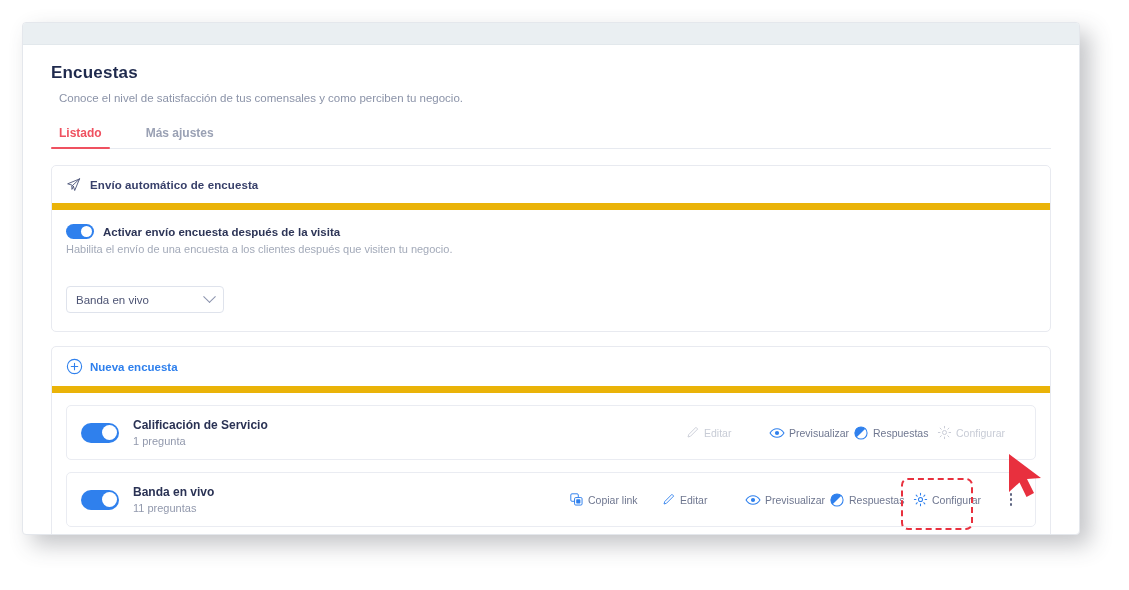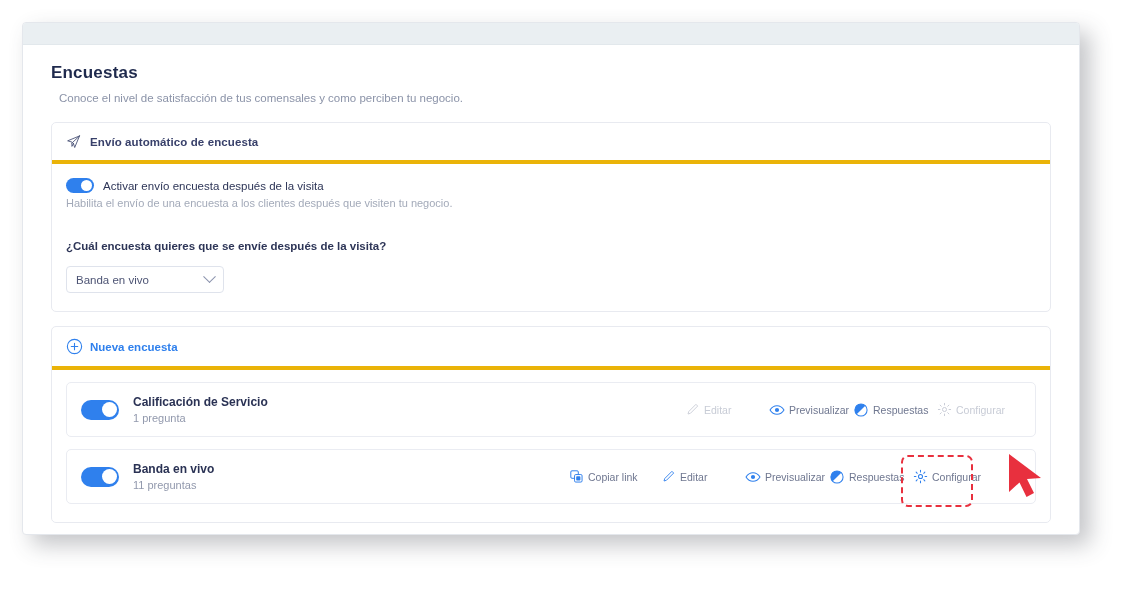--- a/index.html
+++ b/index.html
@@ -77,21 +77,21 @@
     border: 1px solid #e8eaf0;
     border-radius: 5px;
     background: #ffffff;
     margin-bottom: 14px;
   }
   .panel-head {
     display: flex;
     align-items: center;
     justify-content: space-between;
     padding: 11px 14px;
-    border-bottom: 4px solid #eab308;
+    border-bottom: 7px solid #eab308;
   }
   .panel-head-left {
     display: flex;
     align-items: center;
     gap: 9px;
   }
   .panel-head-title {
     font-size: 11.5px;
     font-weight: bold;
     color: #38406a;
@@ -122,21 +122,21 @@
     width: 15px; height: 15px; right: 2.5px; top: 2.5px;
   }
   .switch-row {
     display: flex;
     align-items: center;
     gap: 9px;
     margin-bottom: 4px;
   }
   .switch-label {
     font-size: 11.5px;
-    font-weight: normal;
+    font-weight: bold;
     color: #2d3557;
   }
   .helper {
     font-size: 11px;
     color: #a3aab9;
     margin: 0 0 31px 0;
   }
   .question {
     font-size: 11.5px;
     font-weight: bold;
@@ -260,39 +260,42 @@
 
 <div class="page">
   <div class="window">
     <div class="window-topstrip"></div>
 
     <div class="content">
 
       <div class="page-title">Encuestas</div>
       <div class="page-sub">Conoce el nivel de satisfacción de tus comensales y como perciben tu negocio.</div>
 
+      <div class="tabs">
+        <div class="tab active">Listado</div>
+        <div class="tab">Más ajustes</div>
+      </div>
 
       <div class="panel">
         <div class="panel-head">
           <div class="panel-head-left">
             <span class="icon">
               <svg width="15" height="15" viewBox="0 0 20 20" fill="none">
                 <path d="M18 2.6 2.2 9.1l5.4 1.6M18 2.6 11.6 18l-1.7-5.5M18 2.6 7.9 12.1M7.9 12.1v4.4l2.1-3.9" stroke="#4a5277" stroke-width="1.2" stroke-linejoin="round" stroke-linecap="round"></path>
               </svg>
             </span>
             <span class="panel-head-title">Envío automático de encuesta</span>
           </div>
         </div>
         <div class="panel-body">
           <div class="switch-row">
             <div class="toggle"></div>
             <span class="switch-label">Activar envío encuesta después de la visita</span>
           </div>
           <div class="helper">Habilita el envío de una encuesta a los clientes después que visiten tu negocio.</div>
-          <div class="question">¿Cuál encuesta quieres que se envíe después de la visita?</div>
           <div class="select">
             <span>Banda en vivo</span>
             <span class="chev"></span>
           </div>
         </div>
       </div>
 
       <div class="panel">
         <div class="panel-head">
           <div class="new-btn">

